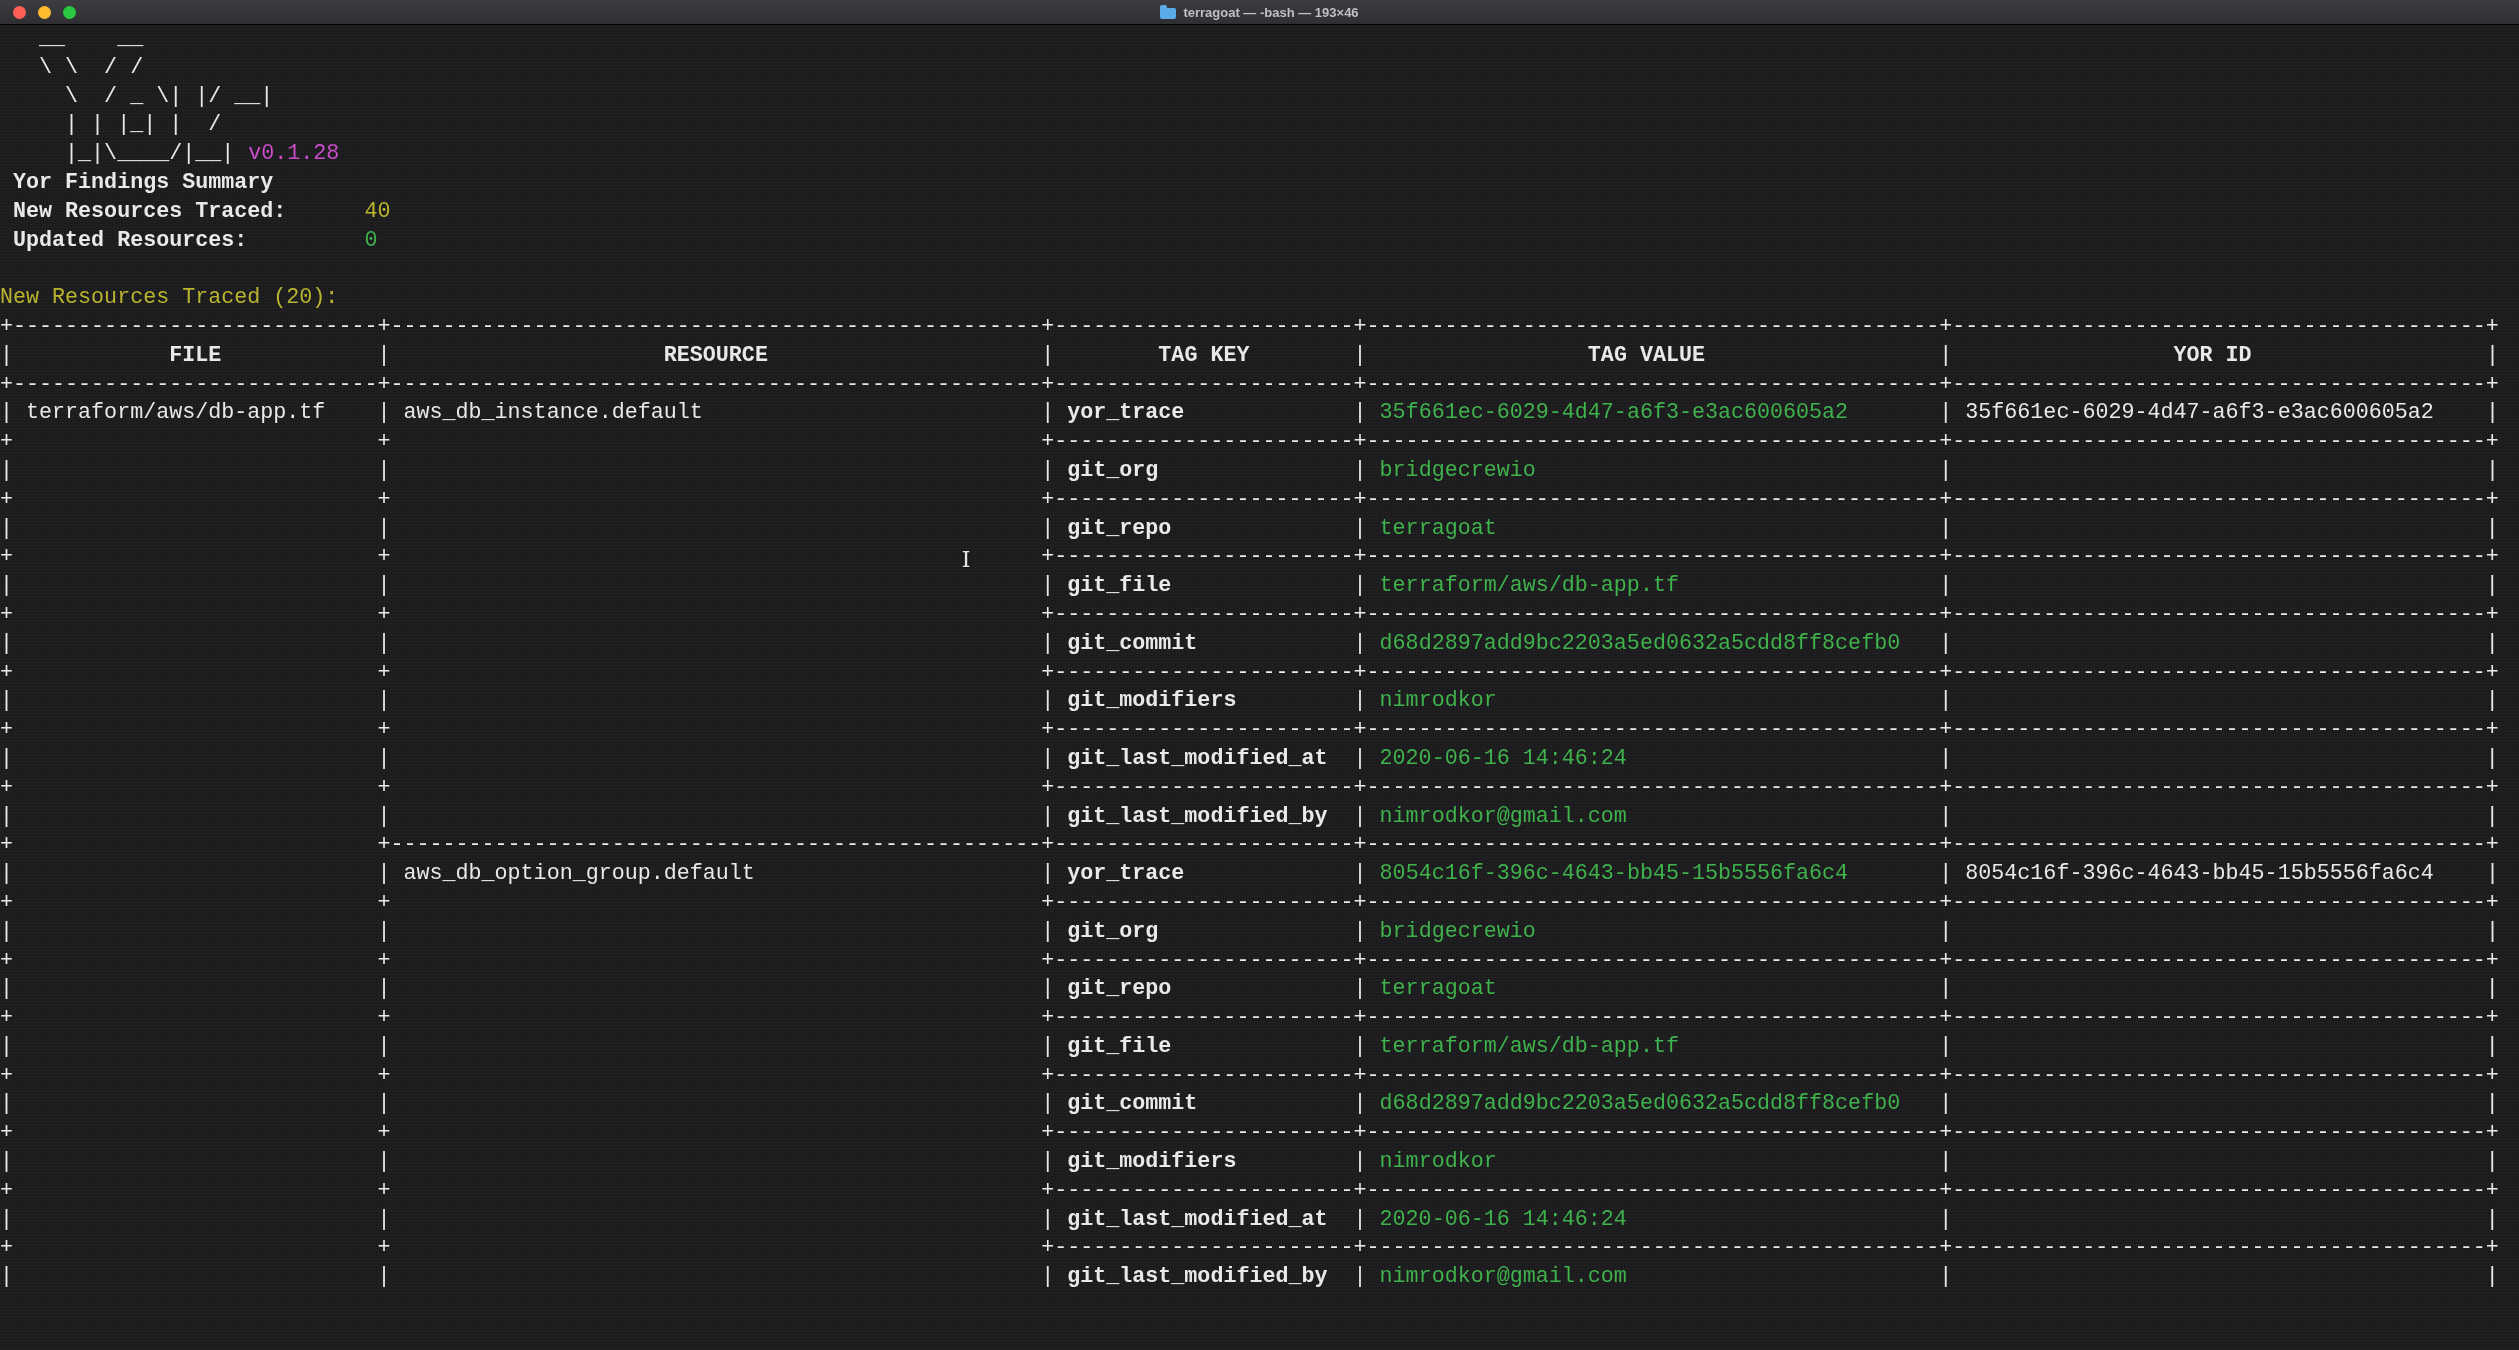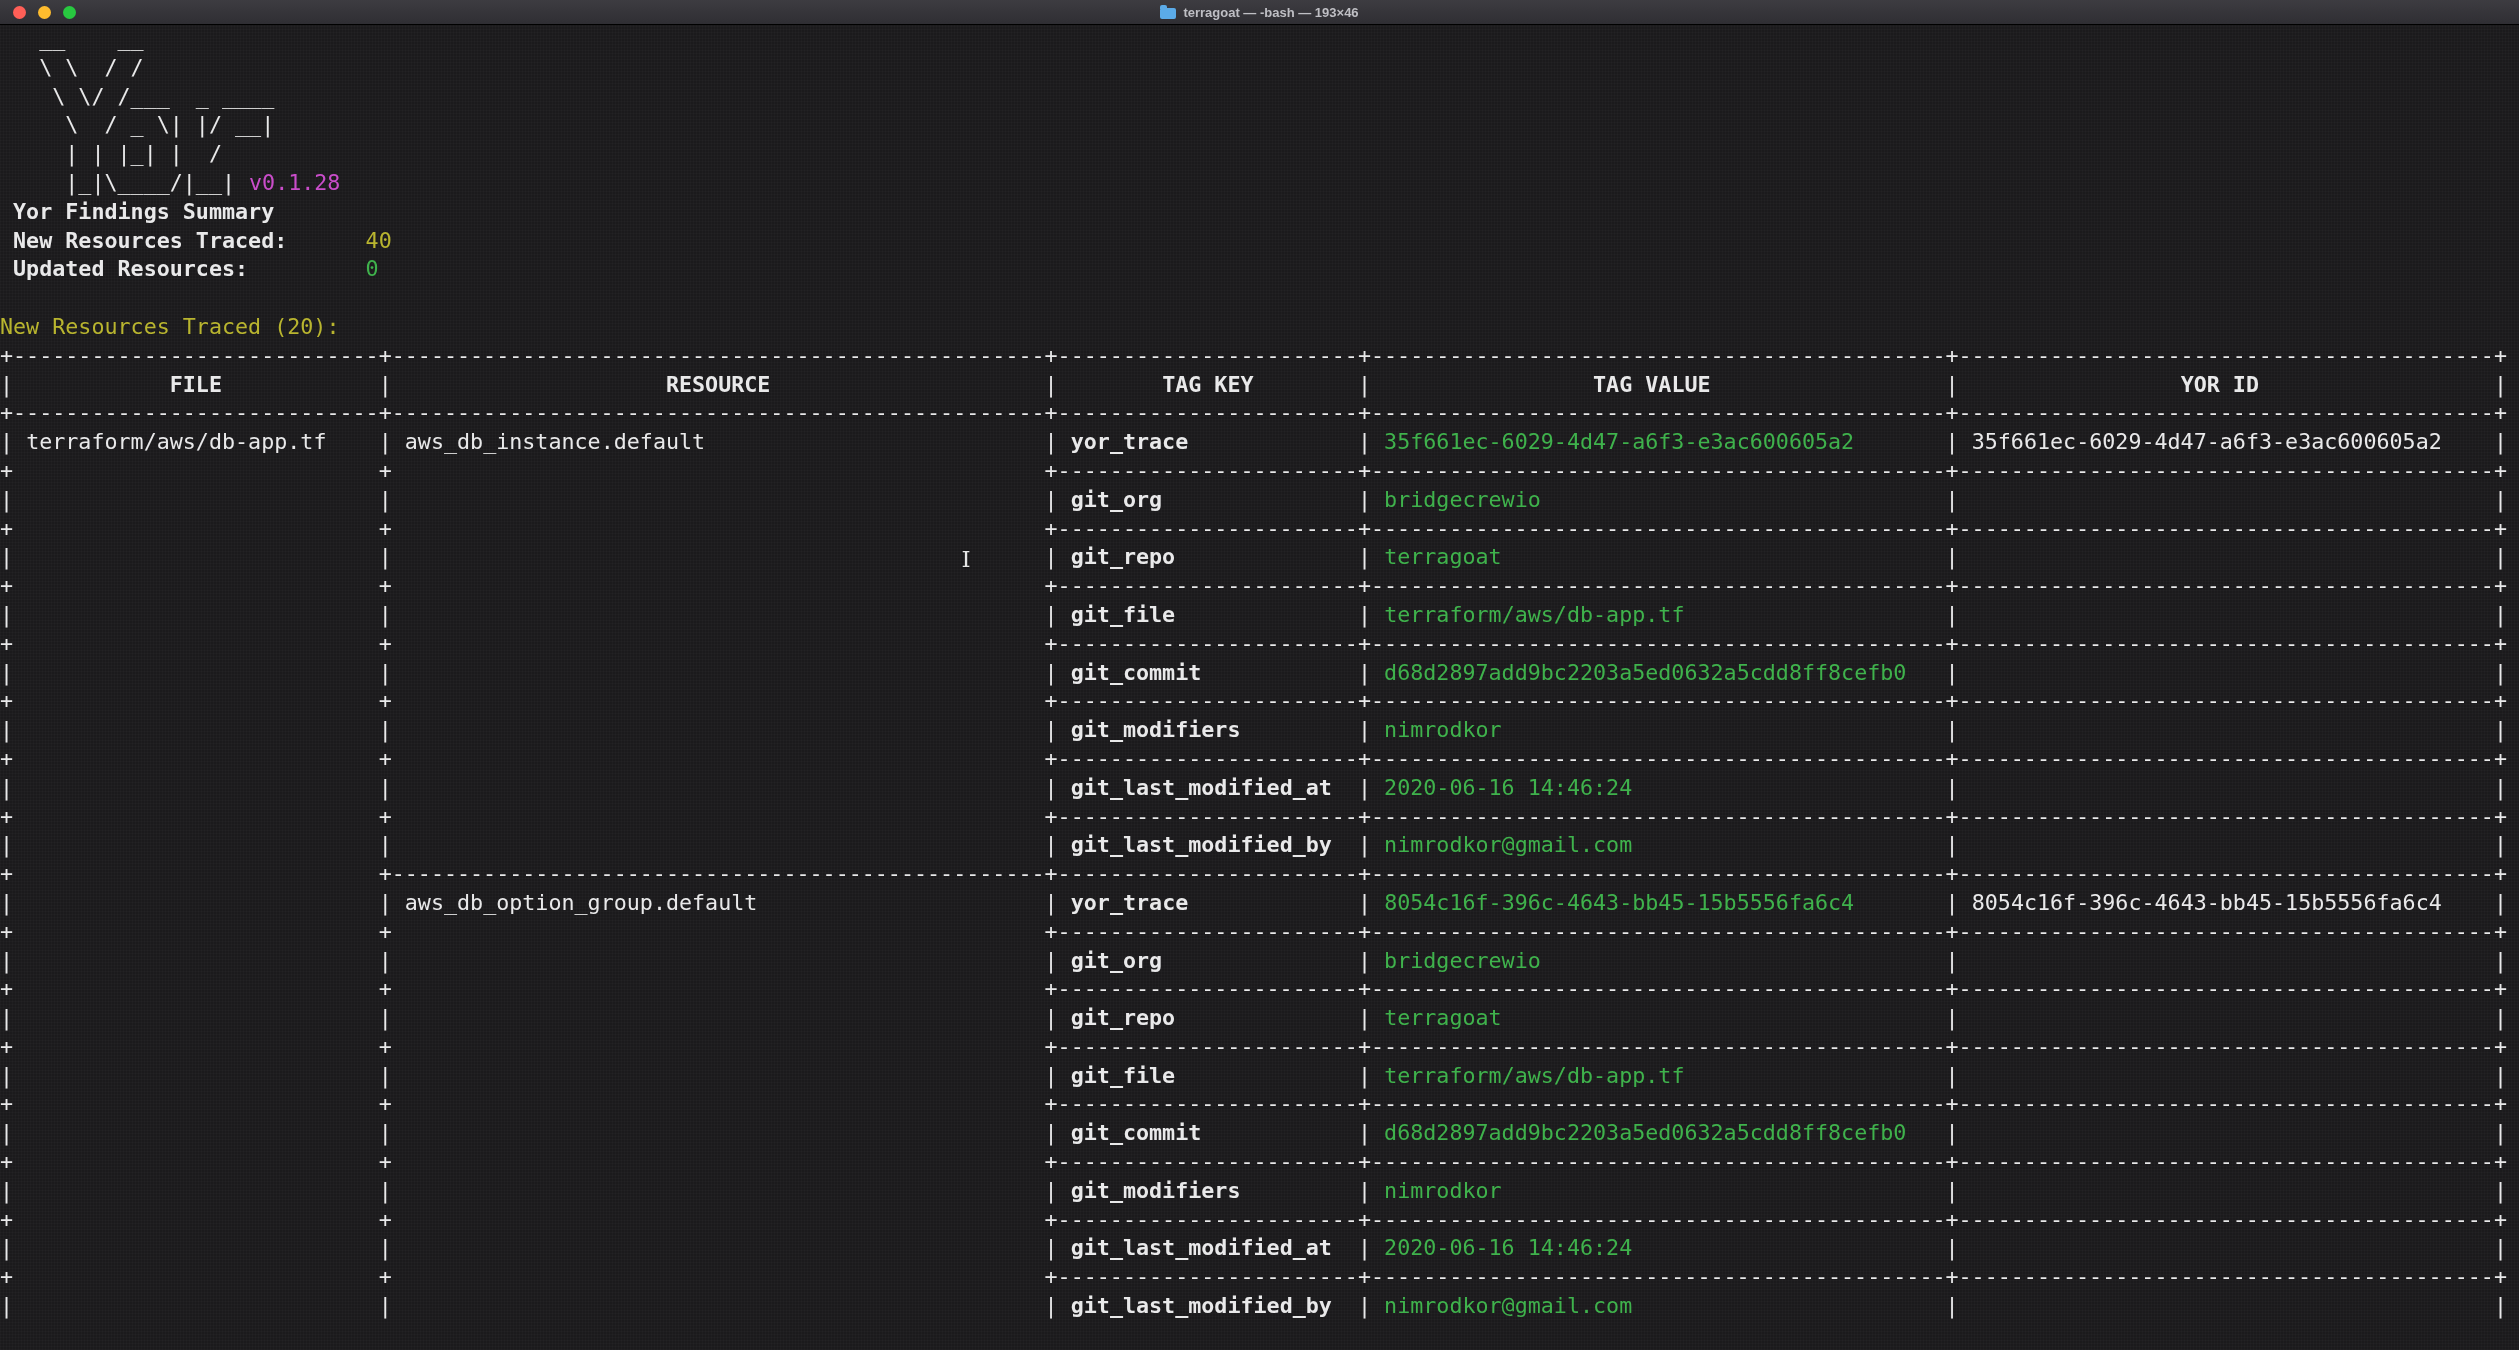--- a/index.html
+++ b/index.html
@@ -32,20 +32,21 @@
   }
   .folder::before{
     content:""; position:absolute; top:-3px; left:0; width:7px; height:4px;
     border-radius:2px 2px 0 0; background:#5babe8;
   }
   
   .term{
     position:absolute; top:25px; left:0; width:2442px; height:1325px;
     font-size:21.7px; cursor:text;
     font-variant-ligatures:none;
+    font-family:Liberation Mono, monospace;
   }
   .tl{ height:28.8px; line-height:28.8px; white-space:pre; }
   .w { color:var(--white); }
   .wb{ color:var(--white); font-weight:bold;margin-top:36px; }
   .g { color:var(--green); }
   .y { color:var(--yellow); }
   .b { color:var(--blue); }
   .m { color:var(--magenta);margin-left:14px; }
   
   .ibeam{
@@ -68,21 +69,20 @@
     </div>
     <div class="titletext">
       <span class="folder"></span>
       <span>terragoat — -bash — 193×46</span>
     </div>
   </div>
 
   <div class="term" id="term">
       <div class="tl"><span class="w">   __    __</span></div>
       <div class="tl"><span class="w">   \ \  / /</span></div>
-      <div class="tl"><span class="w">    \ \/ /___  _ ____</span></div>
       <div class="tl"><span class="w">     \  / _ \| |/ __|</span></div>
       <div class="tl"><span class="w">     | | |_| |  /</span></div>
       <div class="tl"><span class="w">     |_|\____/|__|</span><span class="m">v0.1.28</span></div>
       <div class="tl"><span> </span><span class="wb">Yor Findings Summary</span></div>
       <div class="tl"><span> </span><span class="wb">New Resources Traced:</span><span>      </span><span class="y">40</span></div>
       <div class="tl"><span> </span><span class="wb">Updated Resources:</span><span>         </span><span class="g">0</span></div>
       <div class="tl"></div>
       <div class="tl"><span class="y">New Resources Traced (20):</span></div>
       <div class="tl"><span class="w">+----------------------------+--------------------------------------------------+-----------------------+--------------------------------------------+-----------------------------------------+</span></div>
       <div class="tl"><span class="w">|</span><span>            </span><span class="wb">FILE</span><span>            </span><span class="w">|</span><span>                     </span><span class="wb">RESOURCE</span><span>                     </span><span class="w">|</span><span>        </span><span class="wb">TAG KEY</span><span>        </span><span class="w">|</span><span>                 </span><span class="wb">TAG VALUE</span><span>                  </span><span class="w">|</span><span>                 </span><span class="wb">YOR ID</span><span>                  </span><span class="w">|</span></div>

